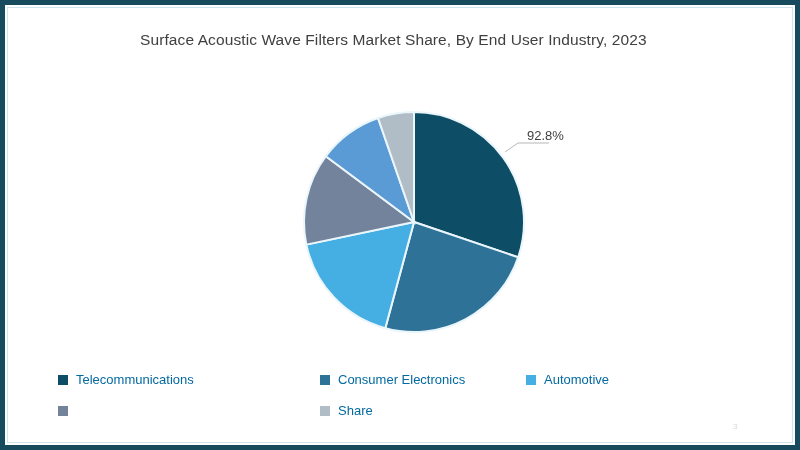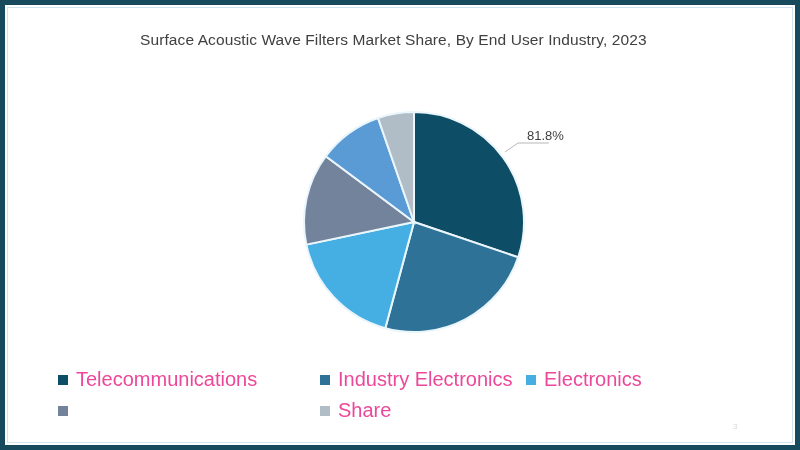--- a/index.html
+++ b/index.html
@@ -82,22 +82,22 @@
   .legend-item.col2 { width: 206px; }
   .legend-item.col3 { width: 200px; }
   .swatch {
     width: 10px;
     height: 10px;
     margin-right: 8px;
     flex: 0 0 auto;
     display: inline-block;
   }
   .legend-label {
-    font-size: 20px;
-    color: #ec4899;
+    font-size: 13px;
+    color: #0369a1;
     white-space: nowrap;
   }
   #page-number {
     position: absolute;
     left: 733px;
     top: 422px;
     font-size: 8px;
     color: #d8d8d8;
   }
 </style>
@@ -116,35 +116,35 @@
         <path d="M 414 222 L 414.00 112.00 A 110 110 0 0 1 518.18 257.30 Z" fill="#0E4D66" stroke="#eaf6fb" stroke-width="2"></path>
         <path d="M 414 222 L 518.18 257.30 A 110 110 0 0 1 385.31 328.19 Z" fill="#2E7297" stroke="#eaf6fb" stroke-width="2"></path>
         <path d="M 414 222 L 385.31 328.19 A 110 110 0 0 1 306.36 244.64 Z" fill="#45AEE3" stroke="#eaf6fb" stroke-width="2"></path>
         <path d="M 414 222 L 306.36 244.64 A 110 110 0 0 1 325.83 156.23 Z" fill="#74839C" stroke="#eaf6fb" stroke-width="2"></path>
         <path d="M 414 222 L 325.83 156.23 A 110 110 0 0 1 378.04 118.04 Z" fill="#5B9BD5" stroke="#eaf6fb" stroke-width="2"></path>
         <path d="M 414 222 L 378.04 118.04 A 110 110 0 0 1 414.00 112.00 Z" fill="#B0BCC6" stroke="#eaf6fb" stroke-width="2"></path>
       </g>
     <polyline id="leader-line" points="505,152 518,143 549,143" fill="none" stroke="#b7b7b7" stroke-width="1"></polyline>
   </svg>
 
-  <div id="callout-label">81.8%</div>
+  <div id="callout-label">92.8%</div>
 
   <div id="legend">
     <div class="legend-row">
       <div class="legend-item col1">
         <span class="swatch" style="background: rgb(14, 77, 102);"></span>
         <span class="legend-label">Telecommunications</span>
       </div>
       <div class="legend-item col2">
         <span class="swatch" style="background: rgb(46, 114, 151);"></span>
-        <span class="legend-label">Industry Electronics</span>
+        <span class="legend-label">Consumer Electronics</span>
       </div>
       <div class="legend-item col3">
         <span class="swatch" style="background: rgb(69, 174, 227);"></span>
-        <span class="legend-label">Electronics</span>
+        <span class="legend-label">Automotive</span>
       </div>
     </div>
     <div class="legend-row">
       <div class="legend-item col1">
         <span class="swatch" style="background: rgb(116, 131, 156);"></span>
       </div>
       <div class="legend-item col3">
         <span class="swatch" style="background: rgb(176, 188, 198);"></span>
         <span class="legend-label">Share</span>
       </div>

